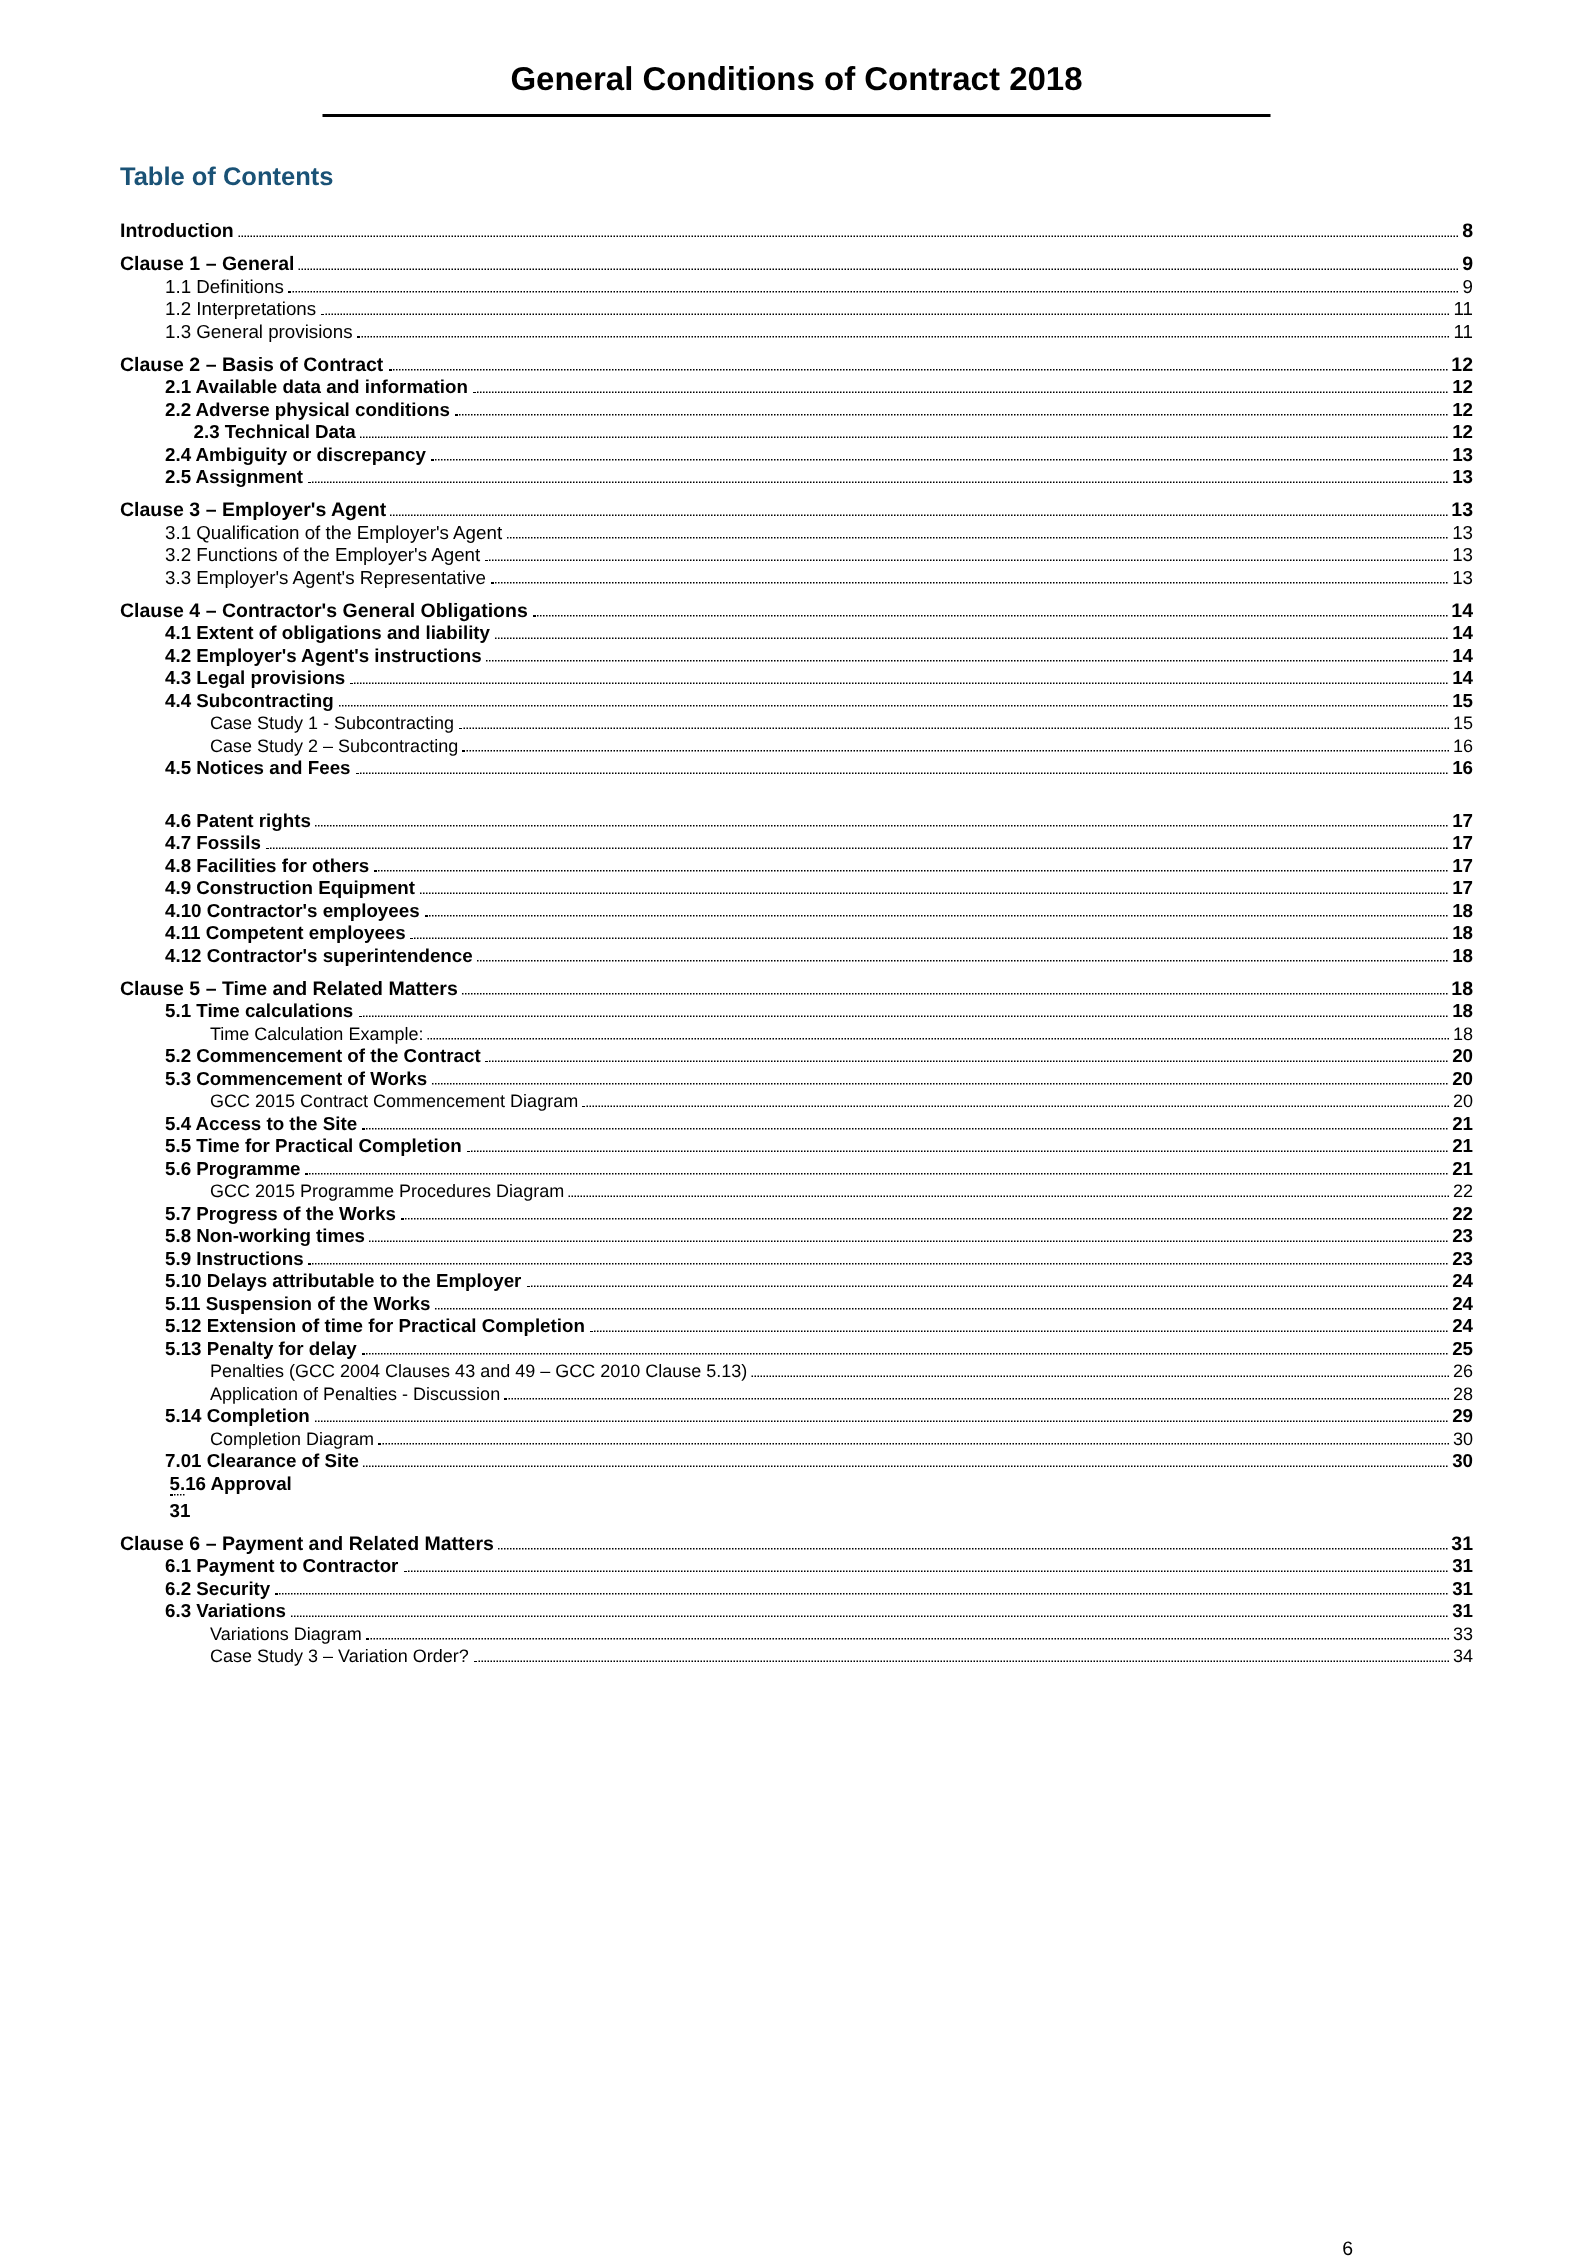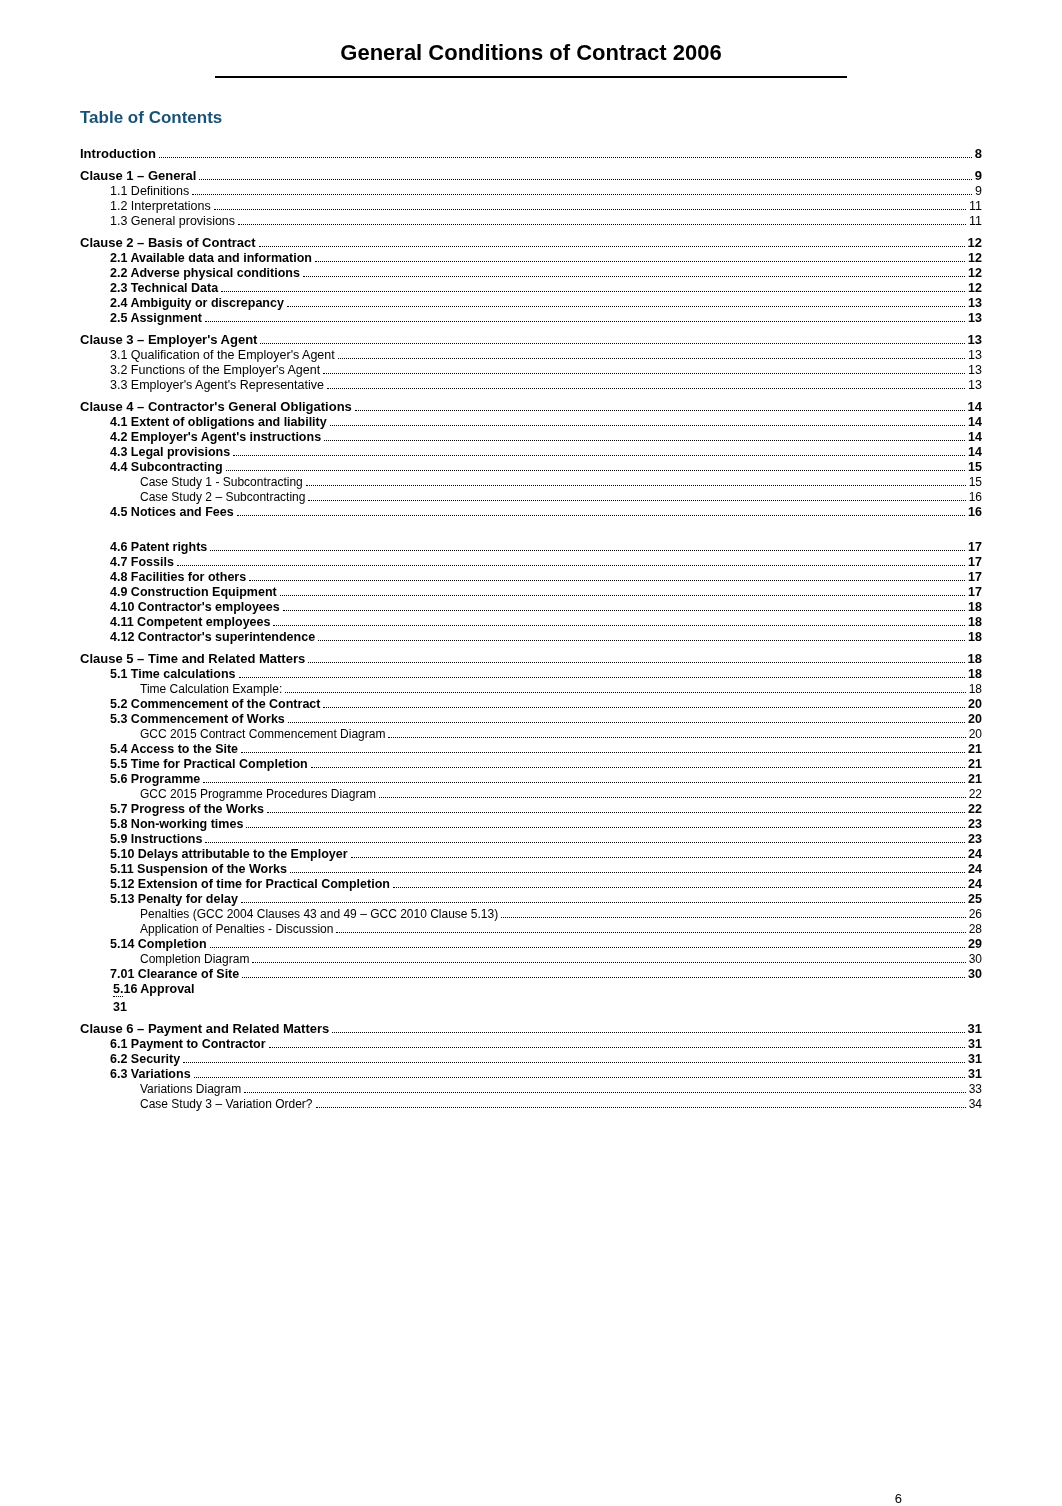--- a/index.html
+++ b/index.html
@@ -86,21 +86,21 @@
     .page-wrapper {
       position: relative;
       min-height: 1506px;
     }
   </style>
 </head>
 <body>
 
 <div class="page-wrapper">
   <div class="page-header">
-    <span class="page-title">General Conditions of Contract 2006</span>
+    <span class="page-title">General Conditions of Contract 2018</span>
     <hr class="header-rule">
   </div>
 
   <div class="toc-section">
     <div class="toc-heading">Table of Contents</div>
     <div id="toc-container">
         <div class="toc-entry" style="padding-left: 0px;">
           <span class="toc-label" style="font-weight: bold; font-family: Arial, sans-serif; font-size: 13px;">Introduction</span>
           <span class="toc-dots"></span>
           <span class="toc-page" style="font-weight: bold; font-family: Arial, sans-serif; font-size: 13px;">8</span>
@@ -136,21 +136,21 @@
           <span class="toc-label" style="font-weight: bold; font-family: Arial, sans-serif; font-size: 12.5px;">2.1 Available data and information</span>
           <span class="toc-dots"></span>
           <span class="toc-page" style="font-weight: bold; font-family: Arial, sans-serif; font-size: 12.5px;">12</span>
         </div>
         <div class="toc-entry" style="padding-left: 30px;">
           <span class="toc-label" style="font-weight: bold; font-family: Arial, sans-serif; font-size: 12.5px;">2.2 Adverse physical conditions</span>
           <span class="toc-dots"></span>
           <span class="toc-page" style="font-weight: bold; font-family: Arial, sans-serif; font-size: 12.5px;">12</span>
         </div>
         <div class="toc-entry" style="padding-left: 30px;">
-          <span class="toc-label" style="font-weight: bold; font-family: Arial, sans-serif; font-size: 12.5px;">2.3 Technical Data</span>
+          <span class="toc-label" style="font-weight: bold; font-family: Arial, sans-serif; font-size: 12.5px; margin-left: 19px;">2.3 Technical Data</span>
           <span class="toc-dots"></span>
           <span class="toc-page" style="font-weight: bold; font-family: Arial, sans-serif; font-size: 12.5px;">12</span>
         </div>
         <div class="toc-entry" style="padding-left: 30px;">
           <span class="toc-label" style="font-weight: bold; font-family: Arial, sans-serif; font-size: 12.5px;">2.4 Ambiguity or discrepancy</span>
           <span class="toc-dots"></span>
           <span class="toc-page" style="font-weight: bold; font-family: Arial, sans-serif; font-size: 12.5px;">13</span>
         </div>
         <div class="toc-entry" style="padding-left: 30px;">
           <span class="toc-label" style="font-weight: bold; font-family: Arial, sans-serif; font-size: 12.5px;">2.5 Assignment</span>

